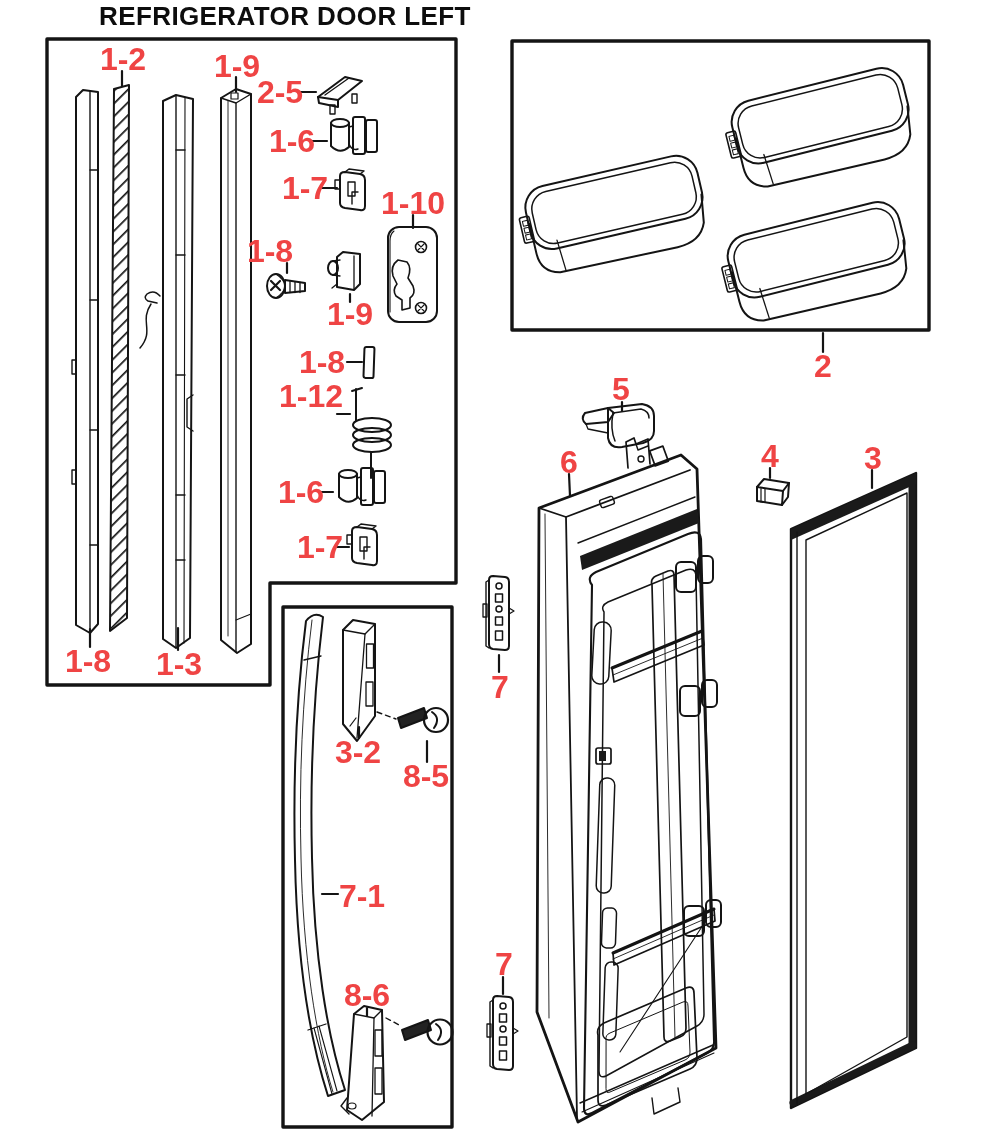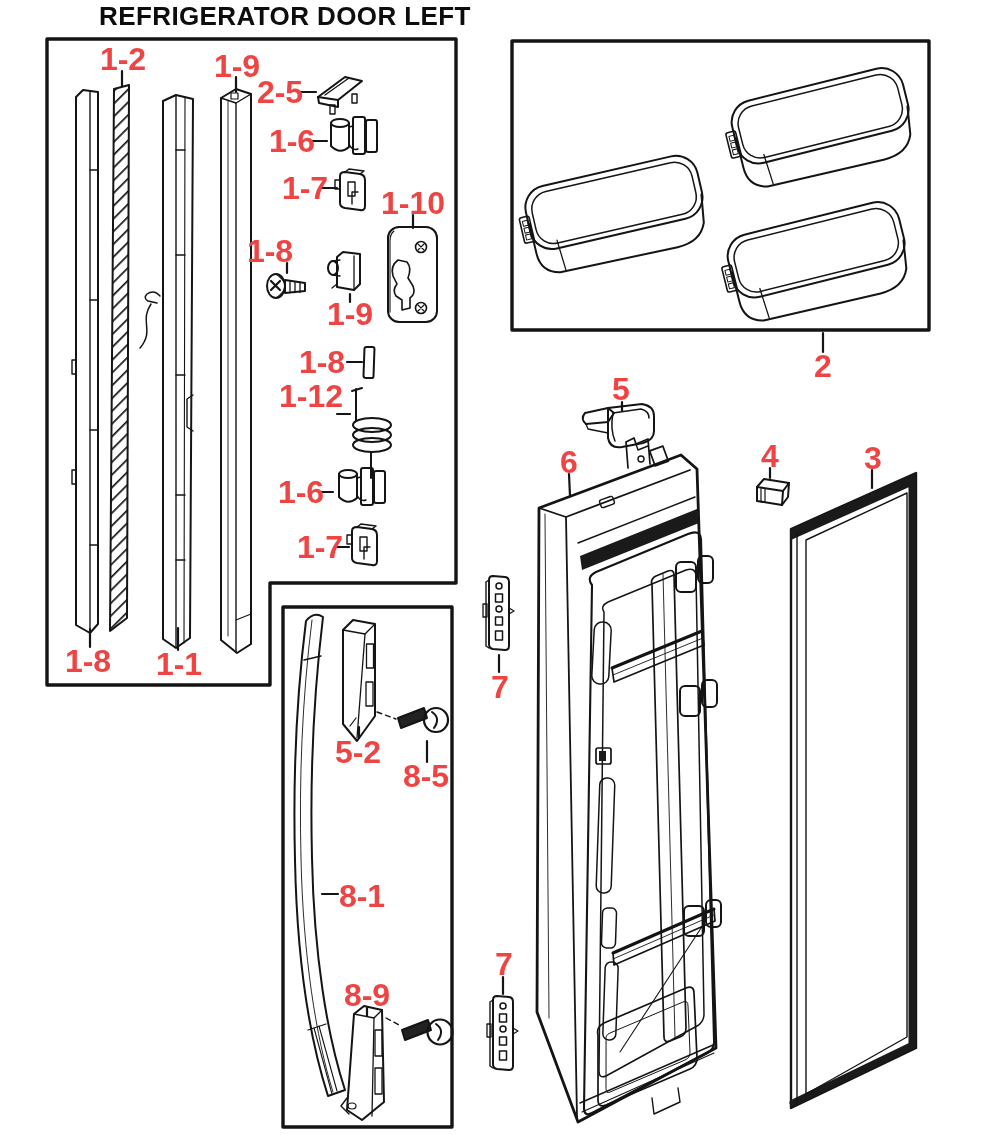--- a/index.html
+++ b/index.html
@@ -327,26 +327,26 @@
 <span class="lbl" style="left:292px;top:141px">1-6</span>
 <span class="lbl" style="left:305px;top:188px">1-7</span>
 <span class="lbl" style="left:413px;top:203px">1-10</span>
 <span class="lbl" style="left:270px;top:251px">1-8</span>
 <span class="lbl" style="left:350px;top:314px">1-9</span>
 <span class="lbl" style="left:322px;top:362px">1-8</span>
 <span class="lbl" style="left:311px;top:396px">1-12</span>
 <span class="lbl" style="left:301px;top:492px">1-6</span>
 <span class="lbl" style="left:320px;top:547px">1-7</span>
 <span class="lbl" style="left:88px;top:661px">1-8</span>
-<span class="lbl" style="left:179px;top:664px">1-1</span>
+<span class="lbl" style="left:179px;top:664px">1-3</span>
 <span class="lbl" style="left:823px;top:366px">2</span>
 <span class="lbl" style="left:621px;top:389px">5</span>
 <span class="lbl" style="left:569px;top:462px">6</span>
 <span class="lbl" style="left:770px;top:456px">4</span>
 <span class="lbl" style="left:873px;top:458px">3</span>
 <span class="lbl" style="left:500px;top:687px">7</span>
 <span class="lbl" style="left:504px;top:964px">7</span>
-<span class="lbl" style="left:358px;top:752px">5-2</span>
+<span class="lbl" style="left:358px;top:752px">3-2</span>
 <span class="lbl" style="left:426px;top:776px">8-5</span>
-<span class="lbl" style="left:362px;top:896px">8-1</span>
-<span class="lbl" style="left:367px;top:995px">8-9</span>
+<span class="lbl" style="left:362px;top:896px">7-1</span>
+<span class="lbl" style="left:367px;top:995px">8-6</span>
 
 </div>
 
 </body></html>

